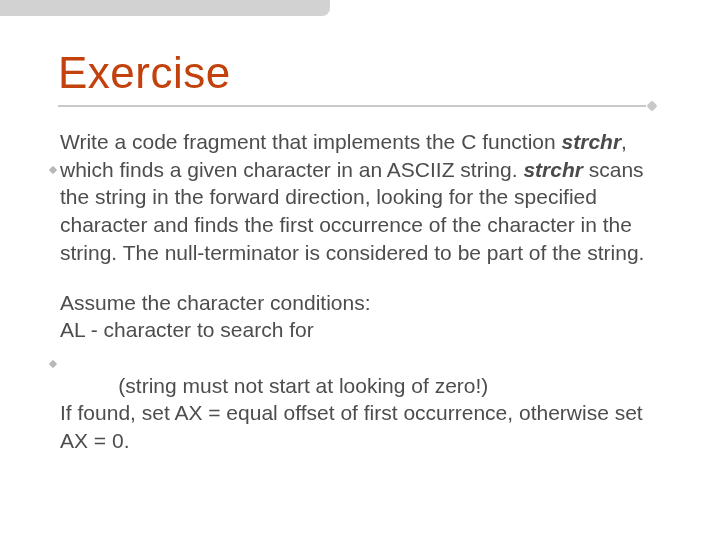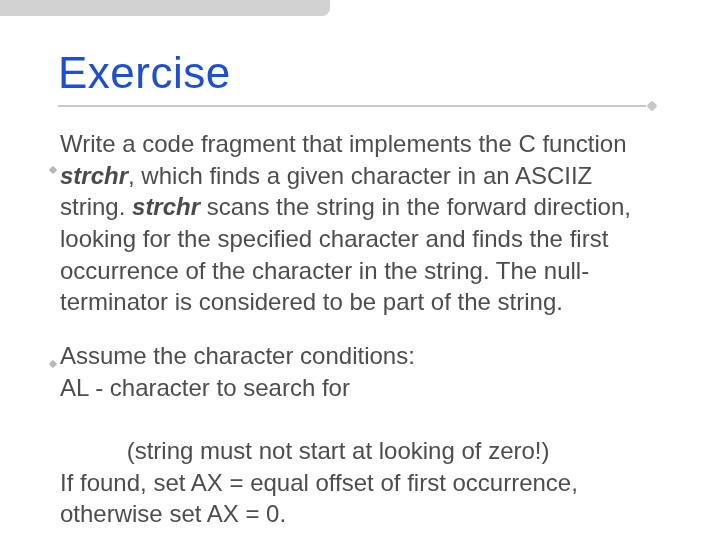--- a/index.html
+++ b/index.html
@@ -19,21 +19,21 @@
     height: 16px;
     background: #d2d2d2;
     border-bottom-right-radius: 8px;
   }
   .slide {
     padding: 48px 64px 0 58px;
   }
   .title {
     font-size: 44px;
     font-weight: 400;
-    color: #1d4ed8;
+    color: #c2410c;
     letter-spacing: 0.5px;
     font-family: Tahoma, Verdana, sans-serif;
     margin-bottom: 4px;
   }
   .rule {
     display: flex;
     align-items: center;
     margin-bottom: 18px;
   }
   .rule-line {
@@ -42,21 +42,21 @@
     background: #c9c9c9;
   }
   .rule-dot {
     width: 8px; height: 8px;
     background: #c9c9c9;
     border-radius: 2px;
     transform: rotate(45deg);
     margin-left: 2px;
   }
   .para {
-    font-size: 24px;
+    font-size: 21px;
     line-height: 1.32;
     color: #4d4d4d;
     margin-bottom: 22px;
     padding-left: 2px;
   }
   .kw {
     font-style: italic;
     font-weight: 700;
     color: #4b4b4b;
   }

